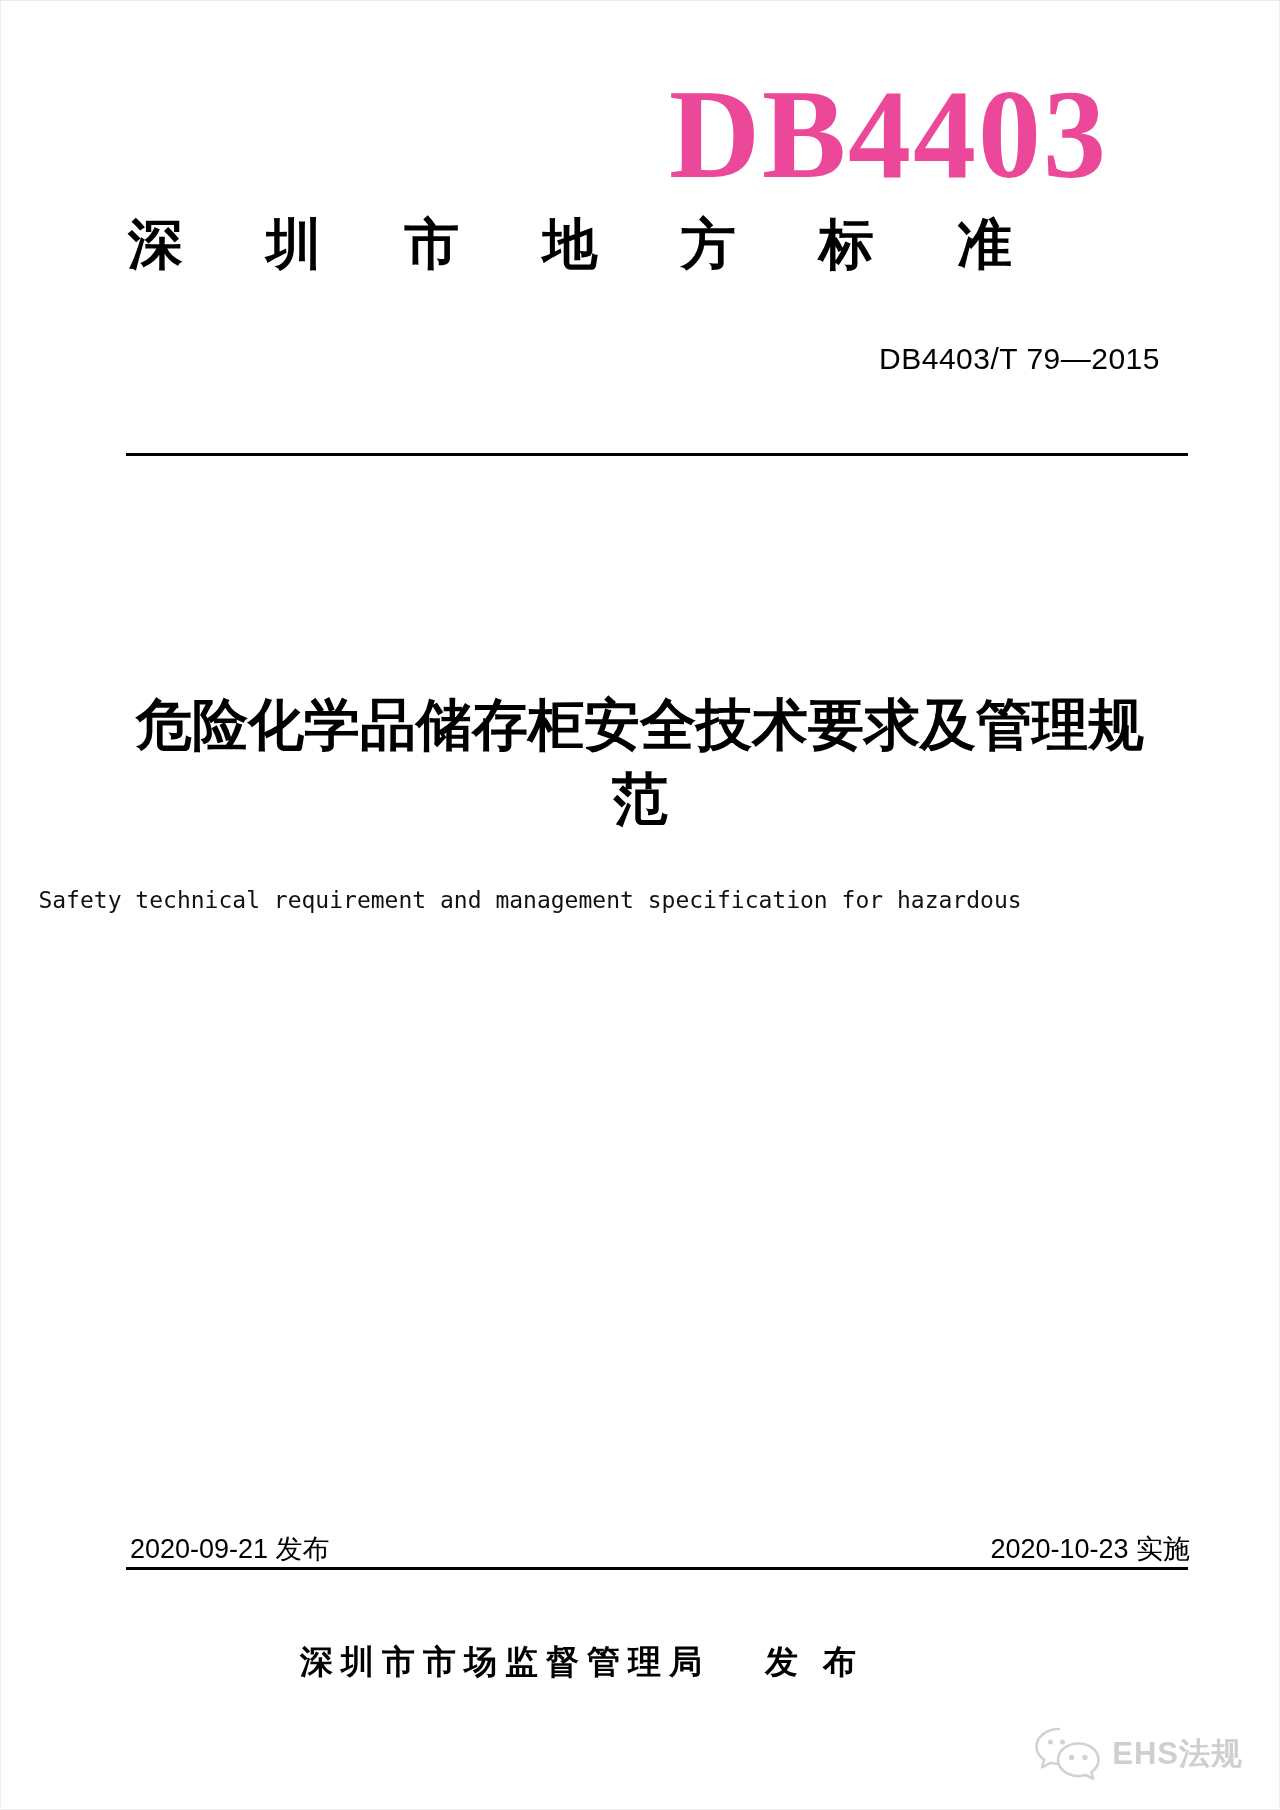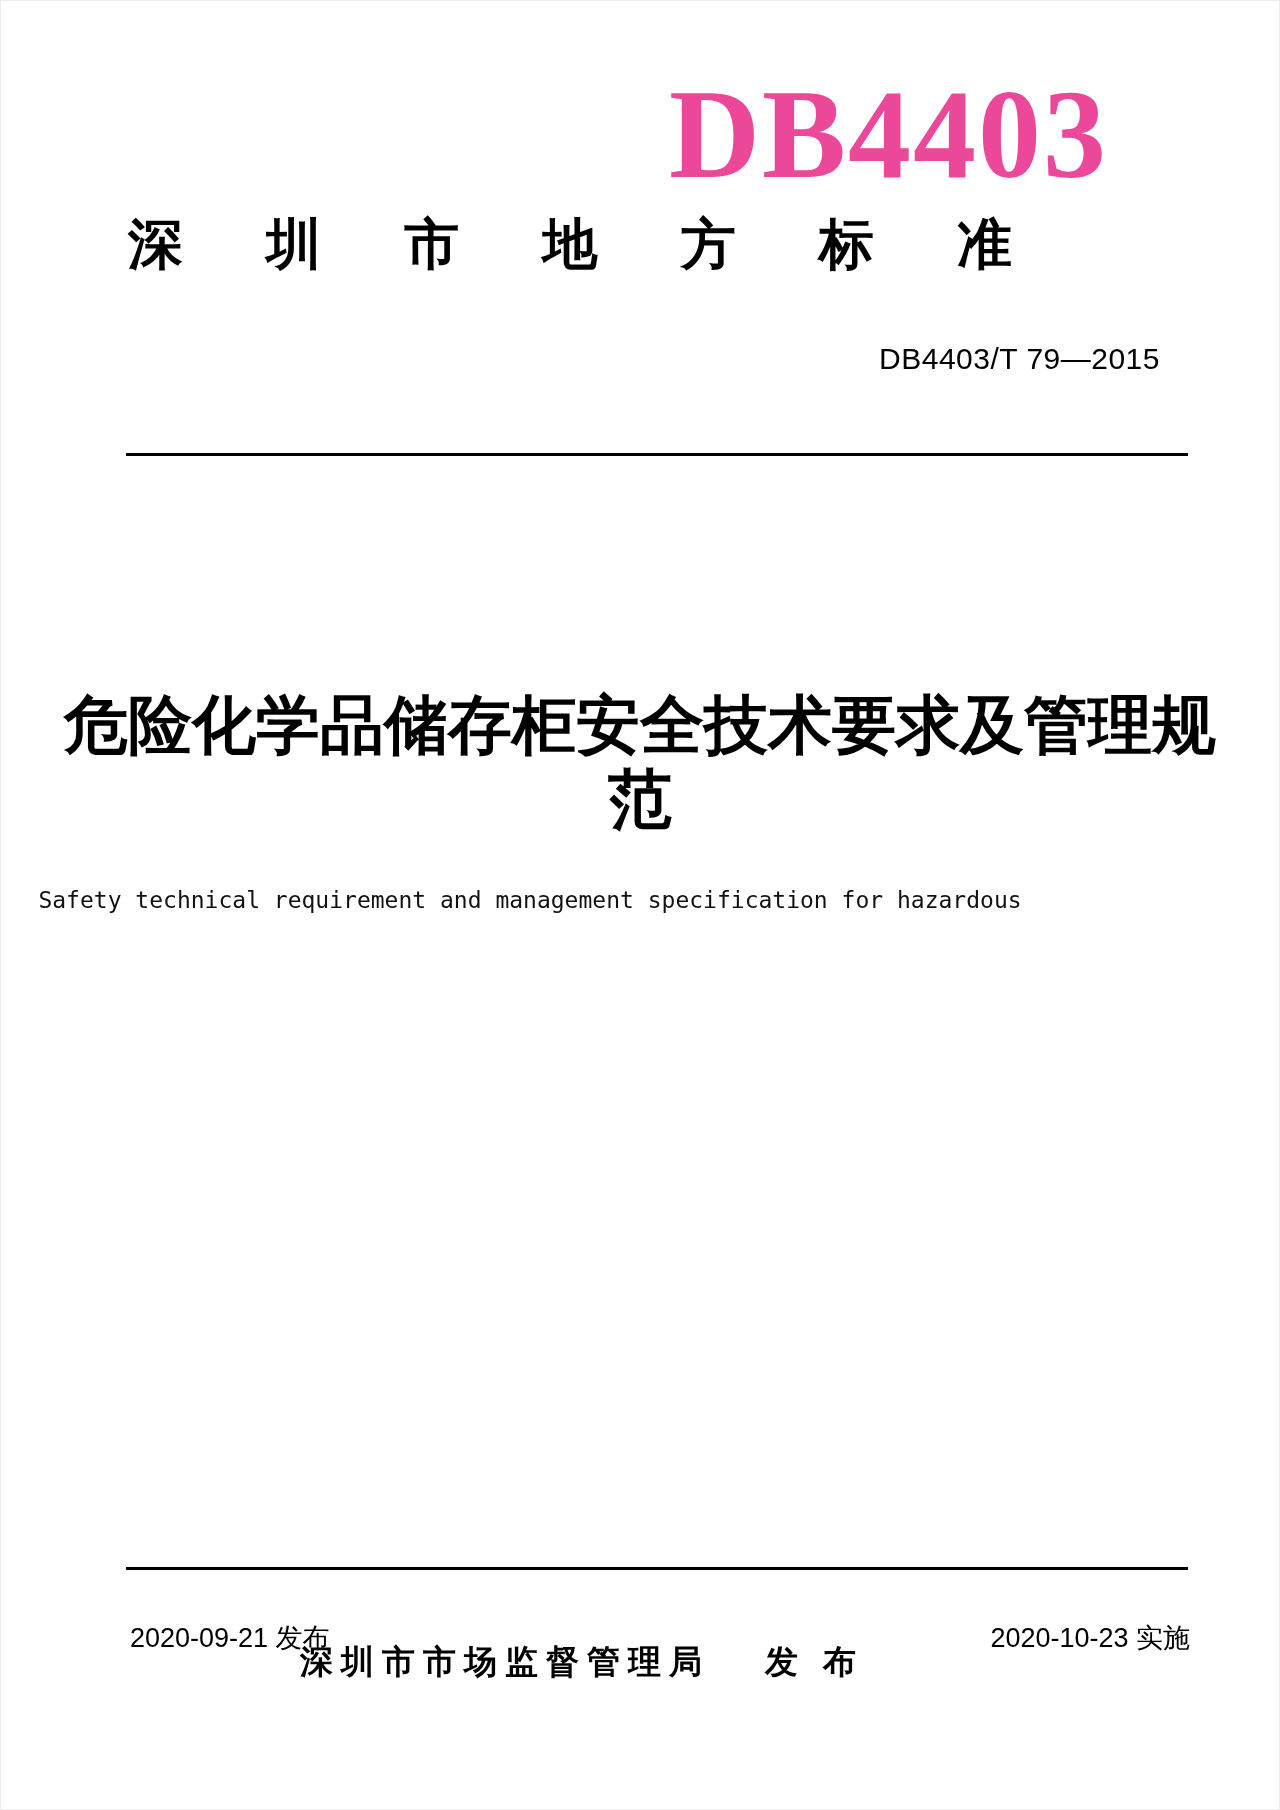--- a/index.html
+++ b/index.html
@@ -66,40 +66,40 @@
     background: #000;
   }
   .rule-top { top: 453px; }
   .rule-bottom { top: 1567px; height: 2.5px; }
   .title-cn {
     position: absolute;
     left: 0;
     top: 688px;
     width: 1280px;
     text-align: center;
-    font-size: 64px;
+    font-size: 56px;
     font-weight: 700;
     line-height: 74px;
     color: #000;
   }
   .title-en {
     position: absolute;
     left: 0;
     top: 876px;
     width: 1060px;
     text-align: center;
     font-family: "DejaVu Sans Mono", monospace;
     font-size: 23px;
     line-height: 48px;
     color: #111;
   }
   .dates-row {
     position: absolute;
     left: 130px;
-    top: 1620px;
+    top: 1531px;
     width: 1060px;
     display: flex;
     justify-content: space-between;
     font-size: 27px;
     font-weight: 500;
     color: #000;
   }
   .publisher-row {
     position: absolute;
     left: 0;
@@ -165,14 +165,27 @@
     <span>2020-10-23 实施</span>
   </div>
 
   <div class="rule rule-bottom"></div>
 
   <div class="publisher-row">
     <span>深圳市市场监督管理局</span>
     <span>发 布</span>
   </div>
 
+  <div class="watermark">
+    <span>
+      <svg width="72" height="56" viewBox="0 0 72 56">
+        <path d="M27 3 C14.5 3 4.5 10.8 4.5 20.5 c0 5.3 3 10 7.7 13.2 l-2.2 7.6 8.6-4.5 c2.2 .6 4.5 .9 6.9 .9" fill="#ffffff" stroke="#d2d2d2" stroke-width="2.6" stroke-linecap="round" stroke-linejoin="round"></path>
+        <circle cx="18.5" cy="16" r="2.5" fill="#d2d2d2"></circle>
+        <circle cx="30.5" cy="16" r="2.5" fill="#d2d2d2"></circle>
+        <path d="M46.5 17.5 c-11.3 0-20.5 7.3-20.5 16.3 0 9 9.2 16.3 20.5 16.3 2.6 0 5.1-.4 7.4-1.1 l7.4 3.9-1.9-6.8 c4.4-3 7.1-7.4 7.1-12.3 0-9-8.7-16.3-20-16.3 z" fill="#ffffff" stroke="#d2d2d2" stroke-width="2.6" stroke-linecap="round" stroke-linejoin="round"></path>
+        <circle cx="39.5" cy="31.5" r="2.7" fill="#d2d2d2"></circle>
+        <circle cx="53" cy="31.5" r="2.7" fill="#d2d2d2"></circle>
+      </svg>
+    </span>
+    <span>EHS法规</span>
+  </div>
 
 </div>
 
 </body></html>

